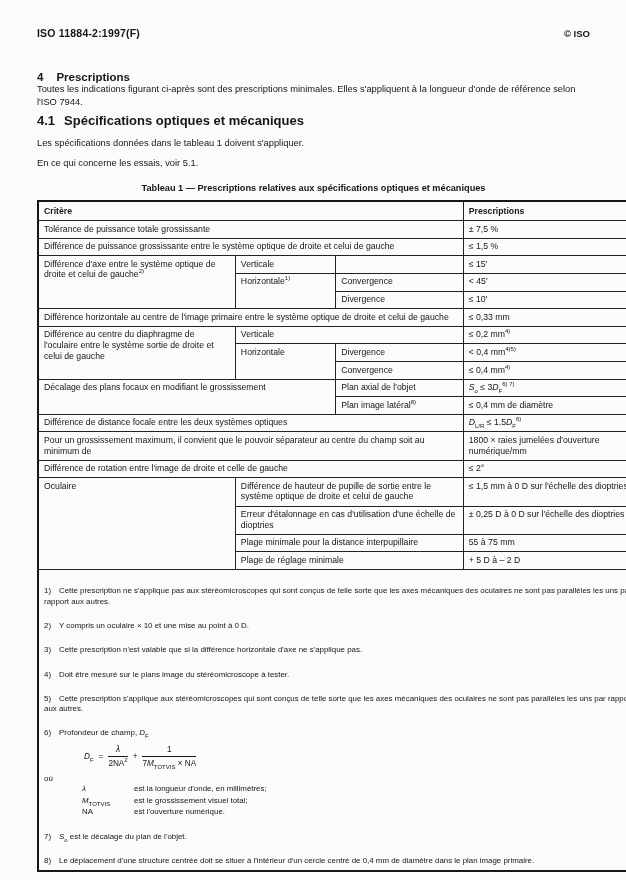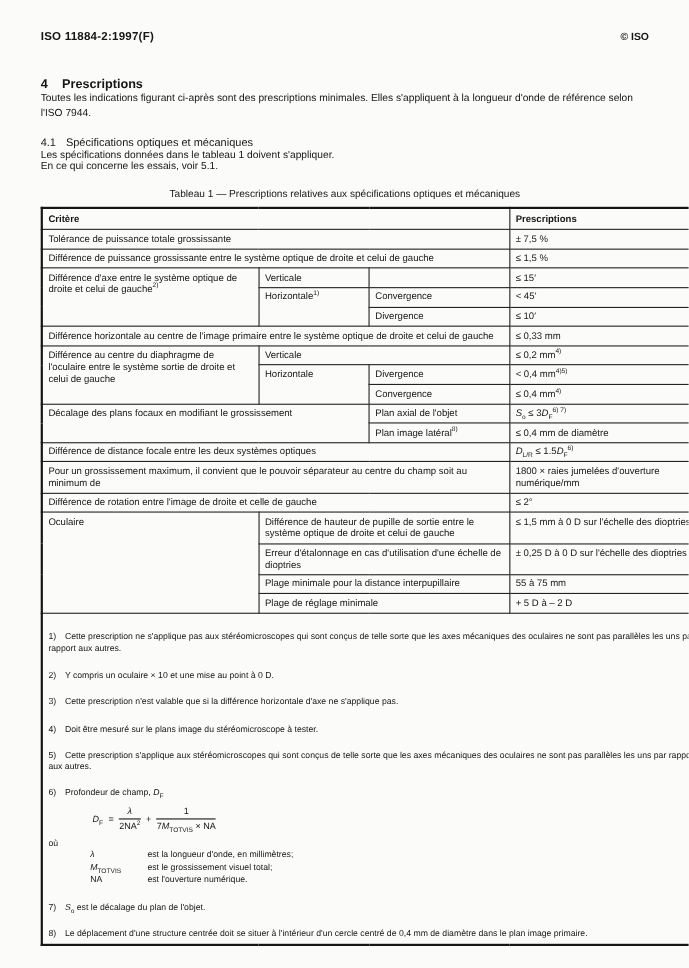--- a/index.html
+++ b/index.html
@@ -13,27 +13,27 @@
   .page { padding: 27px 36px 0 37px; }
 
   
   .doc-header { display: flex; justify-content: space-between; align-items: center; }
   .doc-ref { font-weight: bold; font-size: 10.5px; letter-spacing: .2px; }
   .doc-copy { font-size: 9.5px; font-weight: bold; }
 
   
   .h-main { margin-top: 32px; font-size: 11.5px; font-weight: bold; }
   .h-main .h-num { margin-right: 13px; }
-  .h-sub { margin-top: 16px; font-size: 10px; font-weight: normal; }
+  .h-sub { margin-top: 4px; font-size: 13px; font-weight: bold; }
   .h-sub .h-num { margin-right: 9px; }
   p.body-text { font-size: 9.3px; line-height: 1.4; }
-  p.body-single { font-size: 9.3px; }
-
-  
-  .tbl-title { margin-top: 15px; text-align: center; font-size: 9.2px; font-weight: normal; }
+  p.body-single { margin-top: 10px; font-size: 9.3px; }
+
+  
+  .tbl-title { margin-top: 15px; text-align: center; font-size: 9.2px; font-weight: bold; }
 
   
   table.spec {
     margin-top: 7px;
     width: 605px;
     border-collapse: collapse;
     border: 2px solid #161616;
     font-size: 8.7px;
   }
   table.spec td {

